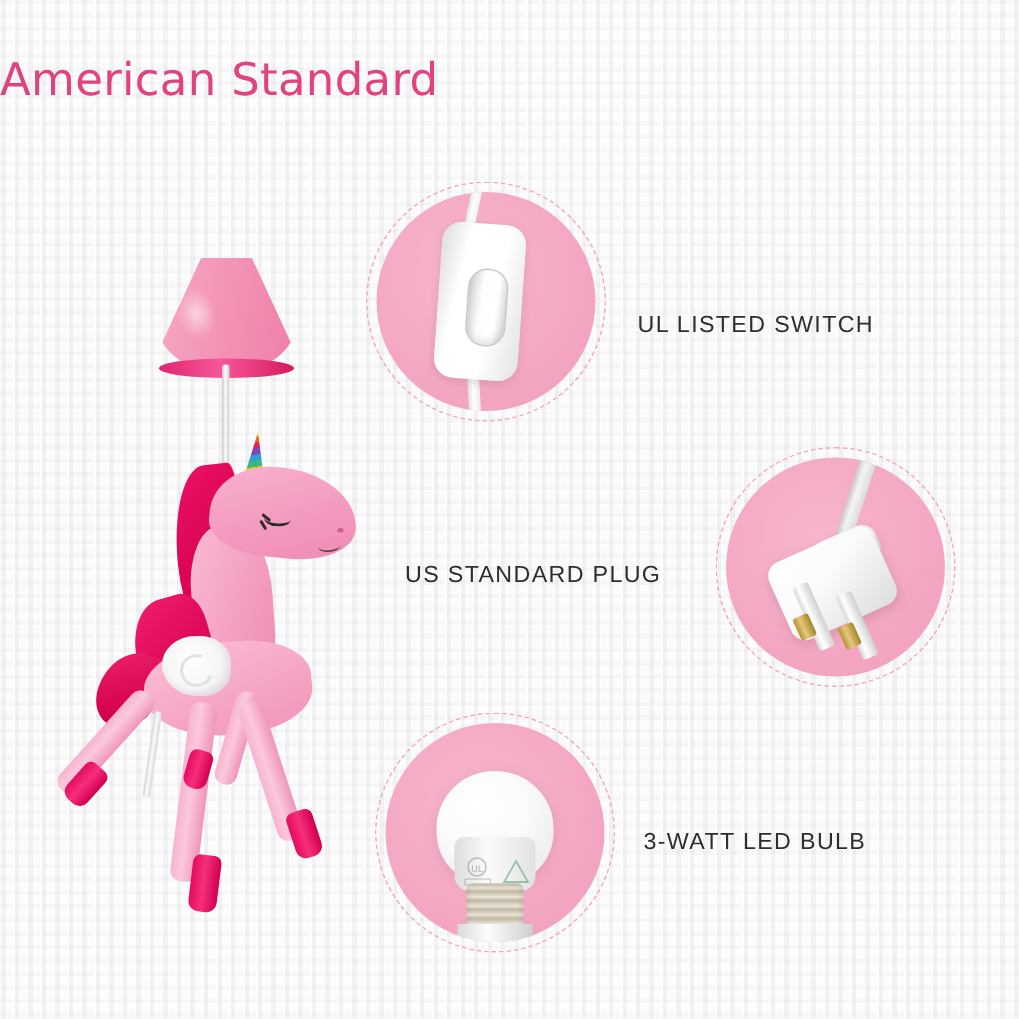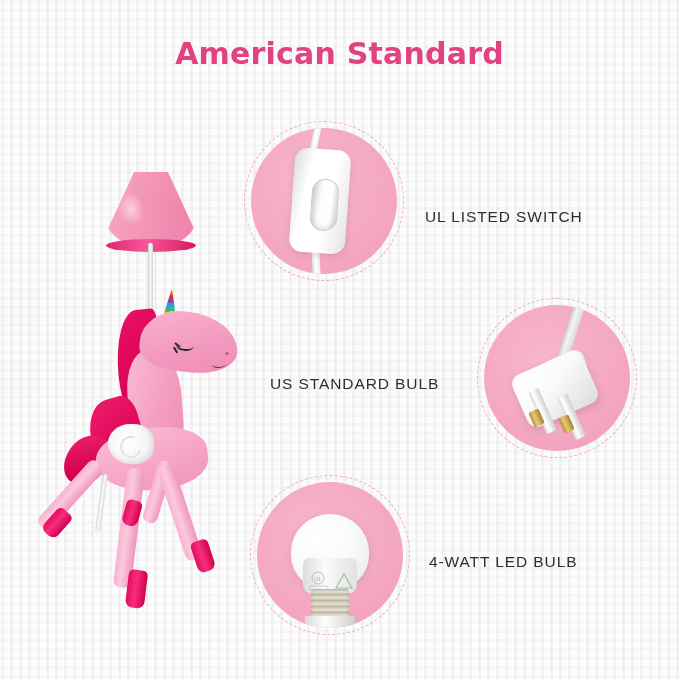--- a/index.html
+++ b/index.html
@@ -31,23 +31,22 @@
       linear-gradient(180deg, #f6f6f6 0%, #efefef 50%, #f5f5f5 100%);
     overflow: hidden;
   }
 
   
   .title {
     position: absolute;
     top: 36px;
     left: 0;
     width: 679px;
-    text-align: center;
     font-size: 30px;
-    font-weight: bold;
+    font-weight: normal;
     letter-spacing: 0.2px;
     color: #e0437f;
     font-family: "DejaVu Sans", sans-serif;
   }
 
   
   .feature-circle {
     position: absolute;
   }
   .circle-dashed {
@@ -493,32 +492,32 @@
     <div class="circle-fill" style="left:7px; top:7px; width:146px; height:146px;">
       <div class="pl-cord"></div>
       <div class="pl-neck"></div>
       <div class="pl-head"></div>
       <div class="pl-prong a"></div>
       <div class="pl-prong b"></div>
       <div class="pl-tip a"></div>
       <div class="pl-tip b"></div>
     </div>
   </div>
-  <div class="feature-label" style="left:270px; top:375px;">US STANDARD BULB</div>
+  <div class="feature-label" style="left:270px; top:375px;">US STANDARD PLUG</div>
 
   <div class="feature-circle" style="left:250px; top:475px; width:160px; height:160px;">
     <div class="circle-dashed"></div>
     <div class="circle-fill" style="left:7px; top:7px; width:146px; height:146px;">
       <div class="bl-globe"></div>
       <div class="bl-neck"></div>
       <svg class="bl-marks" viewBox="0 0 48 22">
         <circle cx="12" cy="8" r="6" fill="none" stroke="#7a7a7a" stroke-width="1"></circle>
         <text x="12" y="11" font-size="6" fill="#6a6a6a" text-anchor="middle" font-family="DejaVu Sans">UL</text>
         <rect x="4" y="16" width="17" height="4" fill="none" stroke="#8a8a8a" stroke-width="0.8"></rect>
         <polygon points="38,4 46,18 30,18" fill="none" stroke="#3c8f4e" stroke-width="1.2"></polygon>
       </svg>
       <div class="bl-screw"></div>
       <div class="bl-base"></div>
     </div>
   </div>
-  <div class="feature-label" style="left:429px; top:553px;">4-WATT LED BULB</div>
+  <div class="feature-label" style="left:429px; top:553px;">3-WATT LED BULB</div>
 
 </div>
 
 </body></html>

